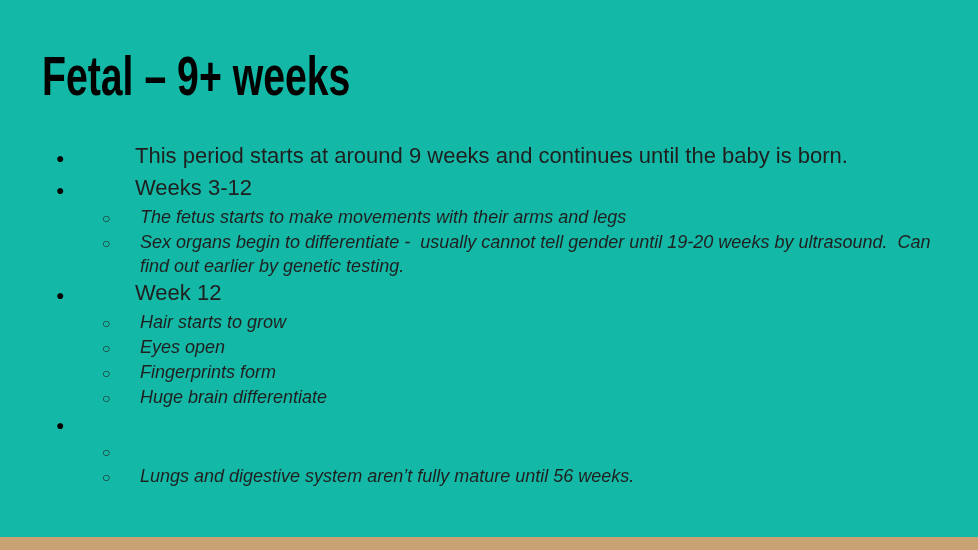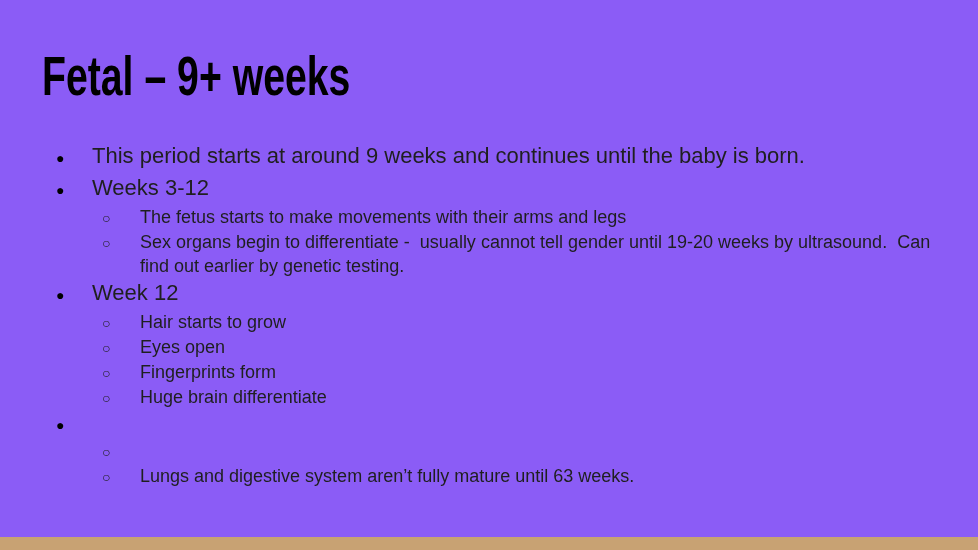--- a/index.html
+++ b/index.html
@@ -57,36 +57,38 @@
     font-size: 18px;
     line-height: 24px;
   }
   .row.l2 .marker {
     flex: 0 0 38px;
     font-size: 14px;
     color: #1f1f1f;
   }
   .row.l2 .text {
     max-width: 800px;
+    font-style: italic;
   }
   .row.l1 .text {
     max-width: 866px;
+    margin-left: 43px;
   }
   .accent-bar {
     position: absolute;
     left: 0;
     right: 0;
     bottom: 0;
     height: 13px;
   }
 </style>
 </head>
 <body>
 
-<div class="slide" style="background: #8b5cf6;">
+<div class="slide" style="background: #14b8a6;">
   <div class="slide-title" style="color: rgb(0, 0, 0);">Fetal – 9+ weeks</div>
 
   <div class="bullet-list">
       <div class="row l1">
         <span class="marker">●</span>
         <span class="text">This period starts at around 9 weeks and continues until the baby is born.</span>
       </div>
       <div class="row l1">
         <span class="marker">●</span>
         <span class="text">Weeks 3-12</span>
@@ -120,18 +122,18 @@
         <span class="text">Huge brain differentiate</span>
       </div>
       <div class="row l1">
         <span class="marker">●</span>
       </div>
       <div class="row l2">
         <span class="marker">○</span>
       </div>
       <div class="row l2">
         <span class="marker">○</span>
-        <span class="text">Lungs and digestive system aren’t fully mature until 63 weeks.</span>
+        <span class="text">Lungs and digestive system aren’t fully mature until 56 weeks.</span>
       </div>
     </div>
 
   <div class="accent-bar" style="background: rgb(200, 162, 115);"></div>
 </div>
 
 </body></html>

